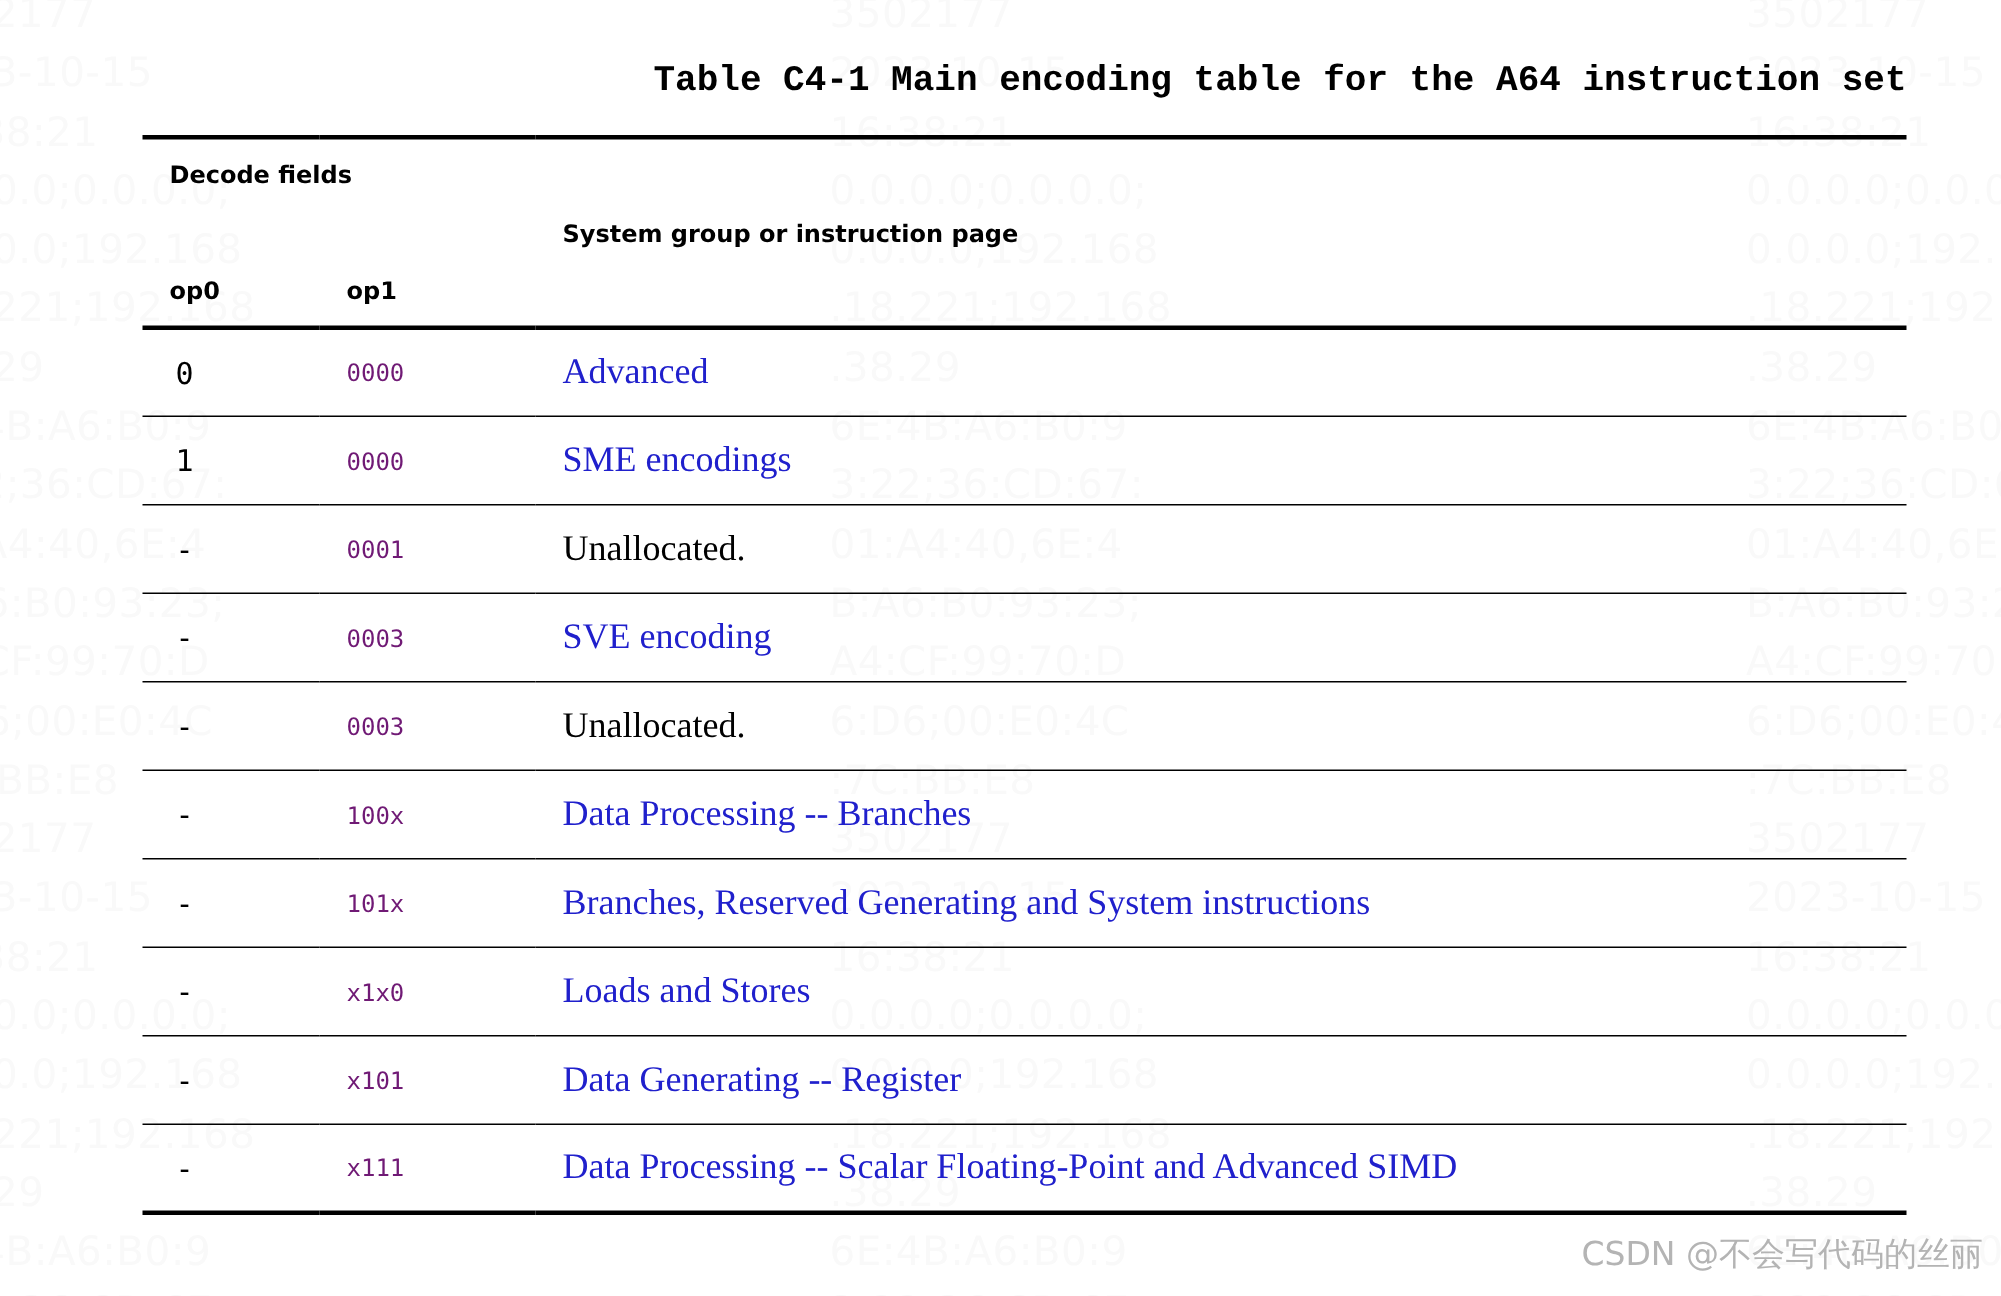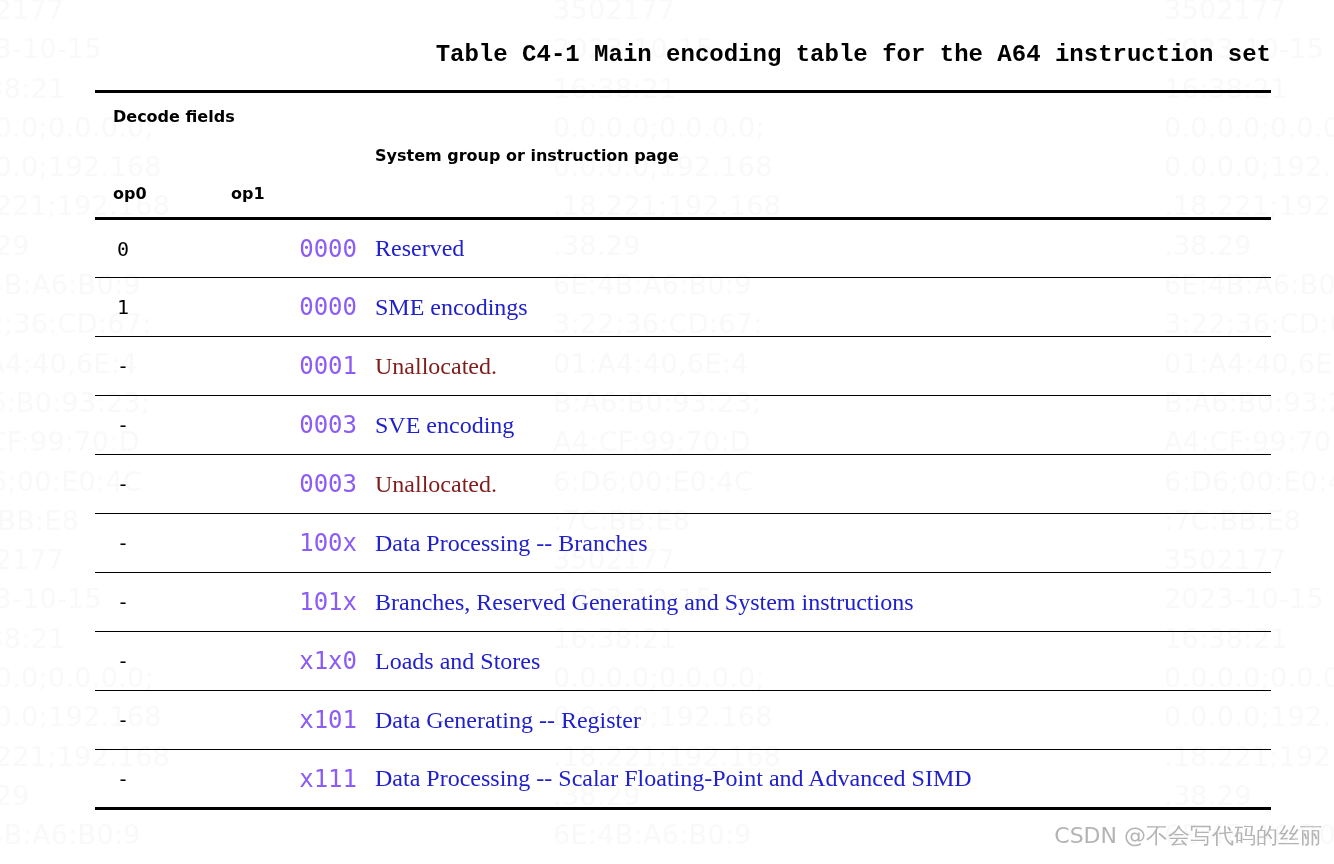--- a/index.html
+++ b/index.html
@@ -99,30 +99,30 @@
   .cell-op {
     font-family: "DejaVu Sans Mono", "Liberation Mono", monospace;
     font-size: 20px;
     color: #000;
     text-align: left;
     padding: 0 0 0 22px;
     white-space: pre;
   }
   .cell-op1 {
     font-family: "DejaVu Sans Mono", "Liberation Mono", monospace;
-    font-size: 24px;
-    color: #8b5cf6;
-    text-align: right;
+    font-size: 16px;
+    color: #701a75;
+    text-align: left;
     padding: 0 0 0 18px;
     white-space: pre;
   }
   .cell-desc {
     font-family: "Liberation Serif", "DejaVu Serif", serif;
     font-size: 24px;
-    color: #7f1d1d;
+    color: #000000;
     text-align: left;
     padding: 0 0 0 18px;
     white-space: nowrap;
   }
   .cell-desc.link { color: #2020cc; }
   tr.data-row { height: 59px; }
 
   #csdn-watermark {
     position: absolute;
     right: 12px;
@@ -285,21 +285,21 @@
       <tr class="thick-bot">
         <th id="hdr-op0" class="hdr-cell">op0</th>
         <th id="hdr-op1" class="hdr-cell">op1</th>
       </tr>
     </thead>
     <tbody id="table-body">
 
     <tr class="data-row thin-bot">
           <td class="cell-op">0</td>
           <td class="cell-op1">0000</td>
-          <td class="cell-desc link">Reserved</td>
+          <td class="cell-desc link">Advanced</td>
         </tr>
         <tr class="data-row thin-bot">
           <td class="cell-op">1</td>
           <td class="cell-op1">0000</td>
           <td class="cell-desc link">SME encodings</td>
         </tr>
         <tr class="data-row thin-bot">
           <td class="cell-op">-</td>
           <td class="cell-op1">0001</td>
           <td class="cell-desc">Unallocated.</td>

